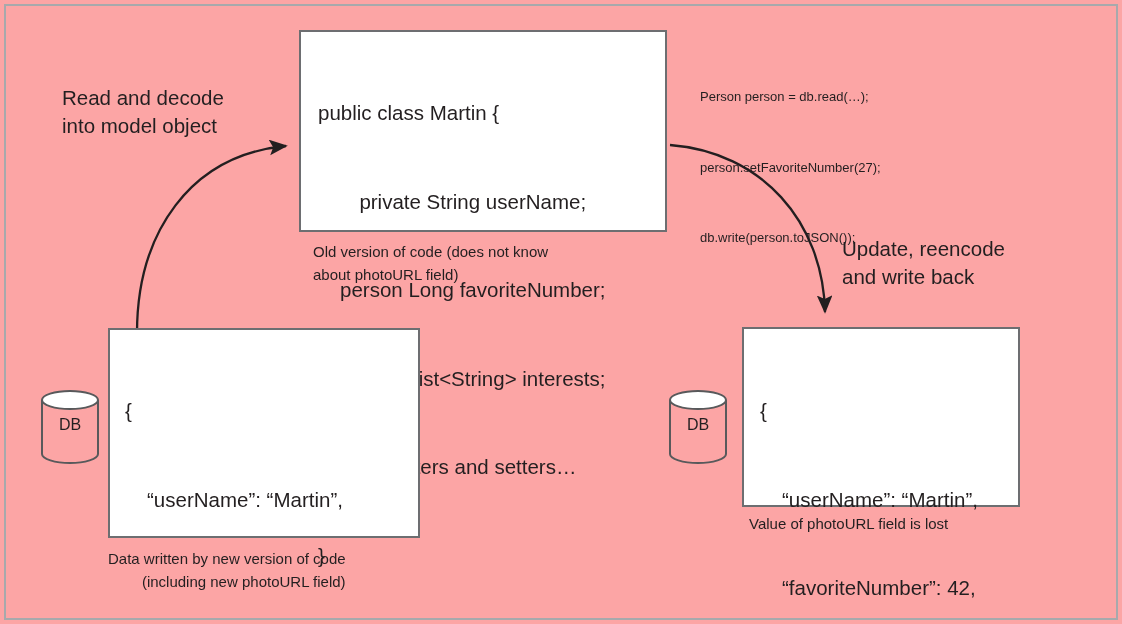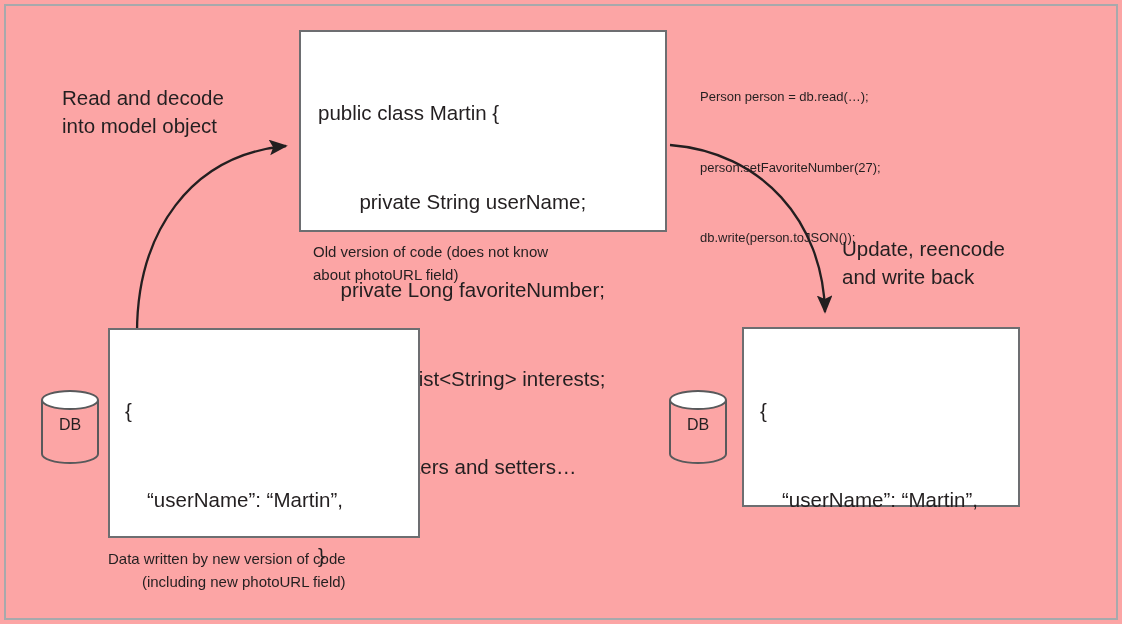--- a/index.html
+++ b/index.html
@@ -165,21 +165,21 @@
   <div class="arrow-label" id="label-read"><span>Read and decode
 into model object</span></div>
 
   <div class="arrow-label" id="label-update"><span>Update, reencode
 and write back</span></div>
 
   <div class="box" id="class-box"></div>
   <div class="code-lines" id="class-code">
     <div>public class Martin {</div>
     <div class="ind">private String userName;</div>
-    <div class="ind">private Long favoriteNumber;</div>
+    <div class="ind">person Long favoriteNumber;</div>
     <div class="ind">private List&lt;String&gt; interests;</div>
     <div class="ind">// getters and setters…</div>
     <div>}</div>
   </div>
   <div class="caption" id="caption-class">Old version of code (does not know
 about photoURL field)</div>
 
   <div id="usage-code">
     <div>Person person = db.read(…);</div>
     <div>person.setFavoriteNumber(27);</div>
@@ -214,17 +214,19 @@
     
     
   </div>
   <div class="caption" id="caption-left">Data written by new version of code
 (including new photoURL field)</div>
 
   <div class="box" id="right-json-box"></div>
   <div class="json-lines" id="right-json">
     <div>{</div>
     <div class="ind">“userName”: “Martin”,</div>
-    
-    
-  </div>
+    <div class="ind">“favoriteNumber”: 42,</div>
+    
+    
+  </div>
+  <div class="caption" id="caption-right">Value of photoURL field is lost</div>
 
 </div>
 
 </body></html>

